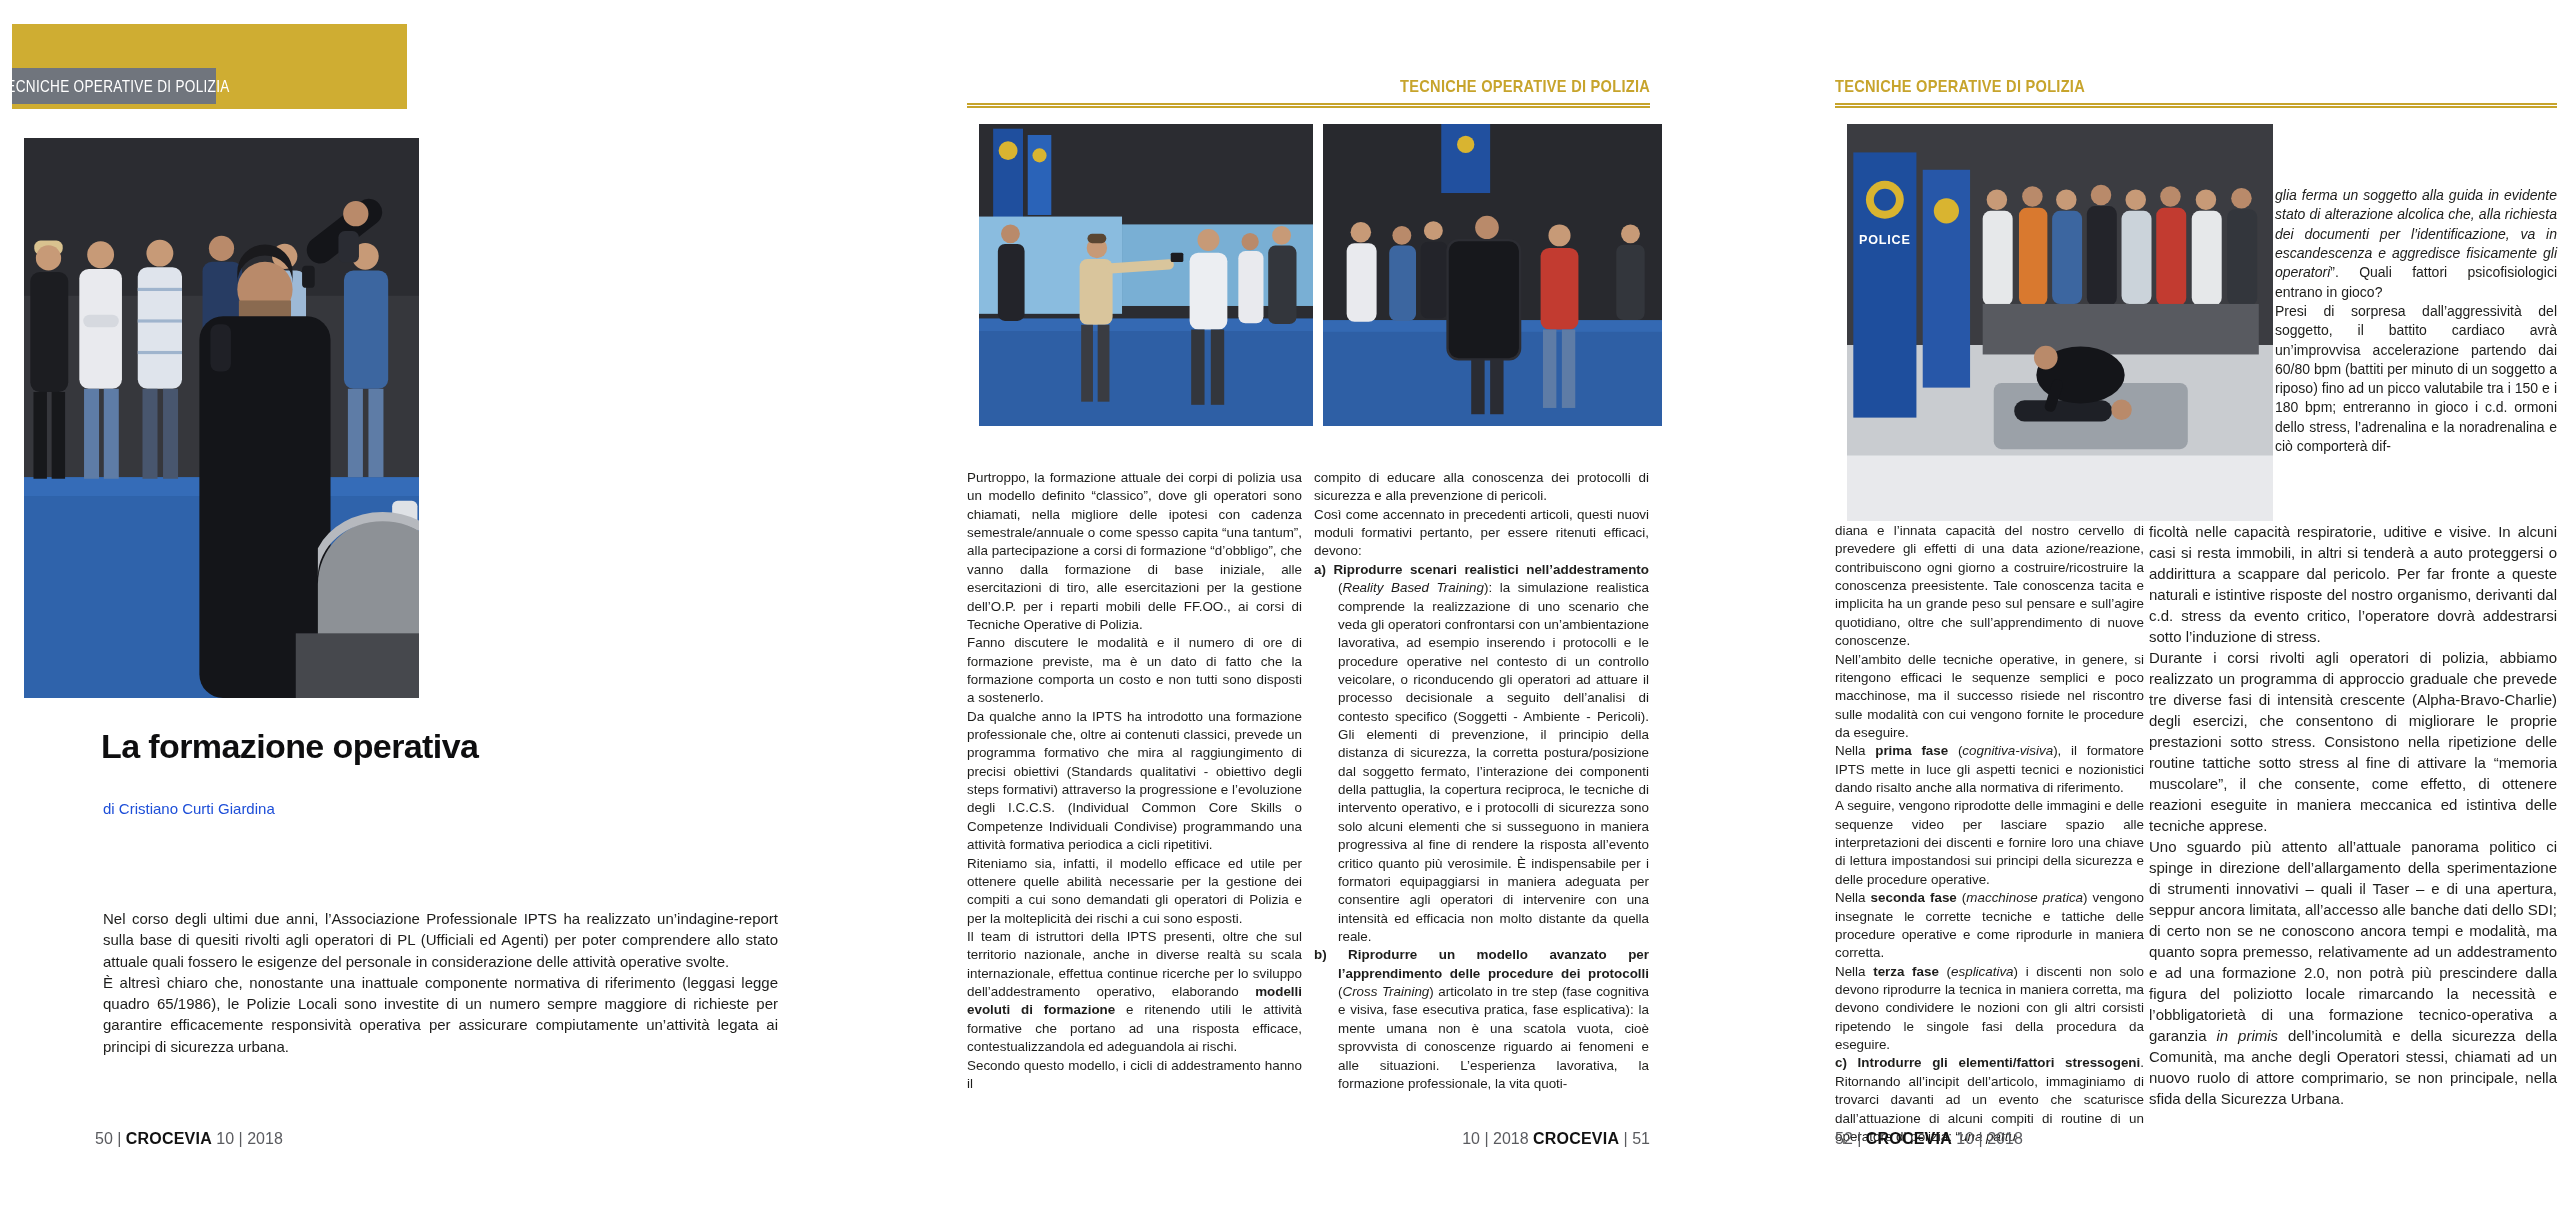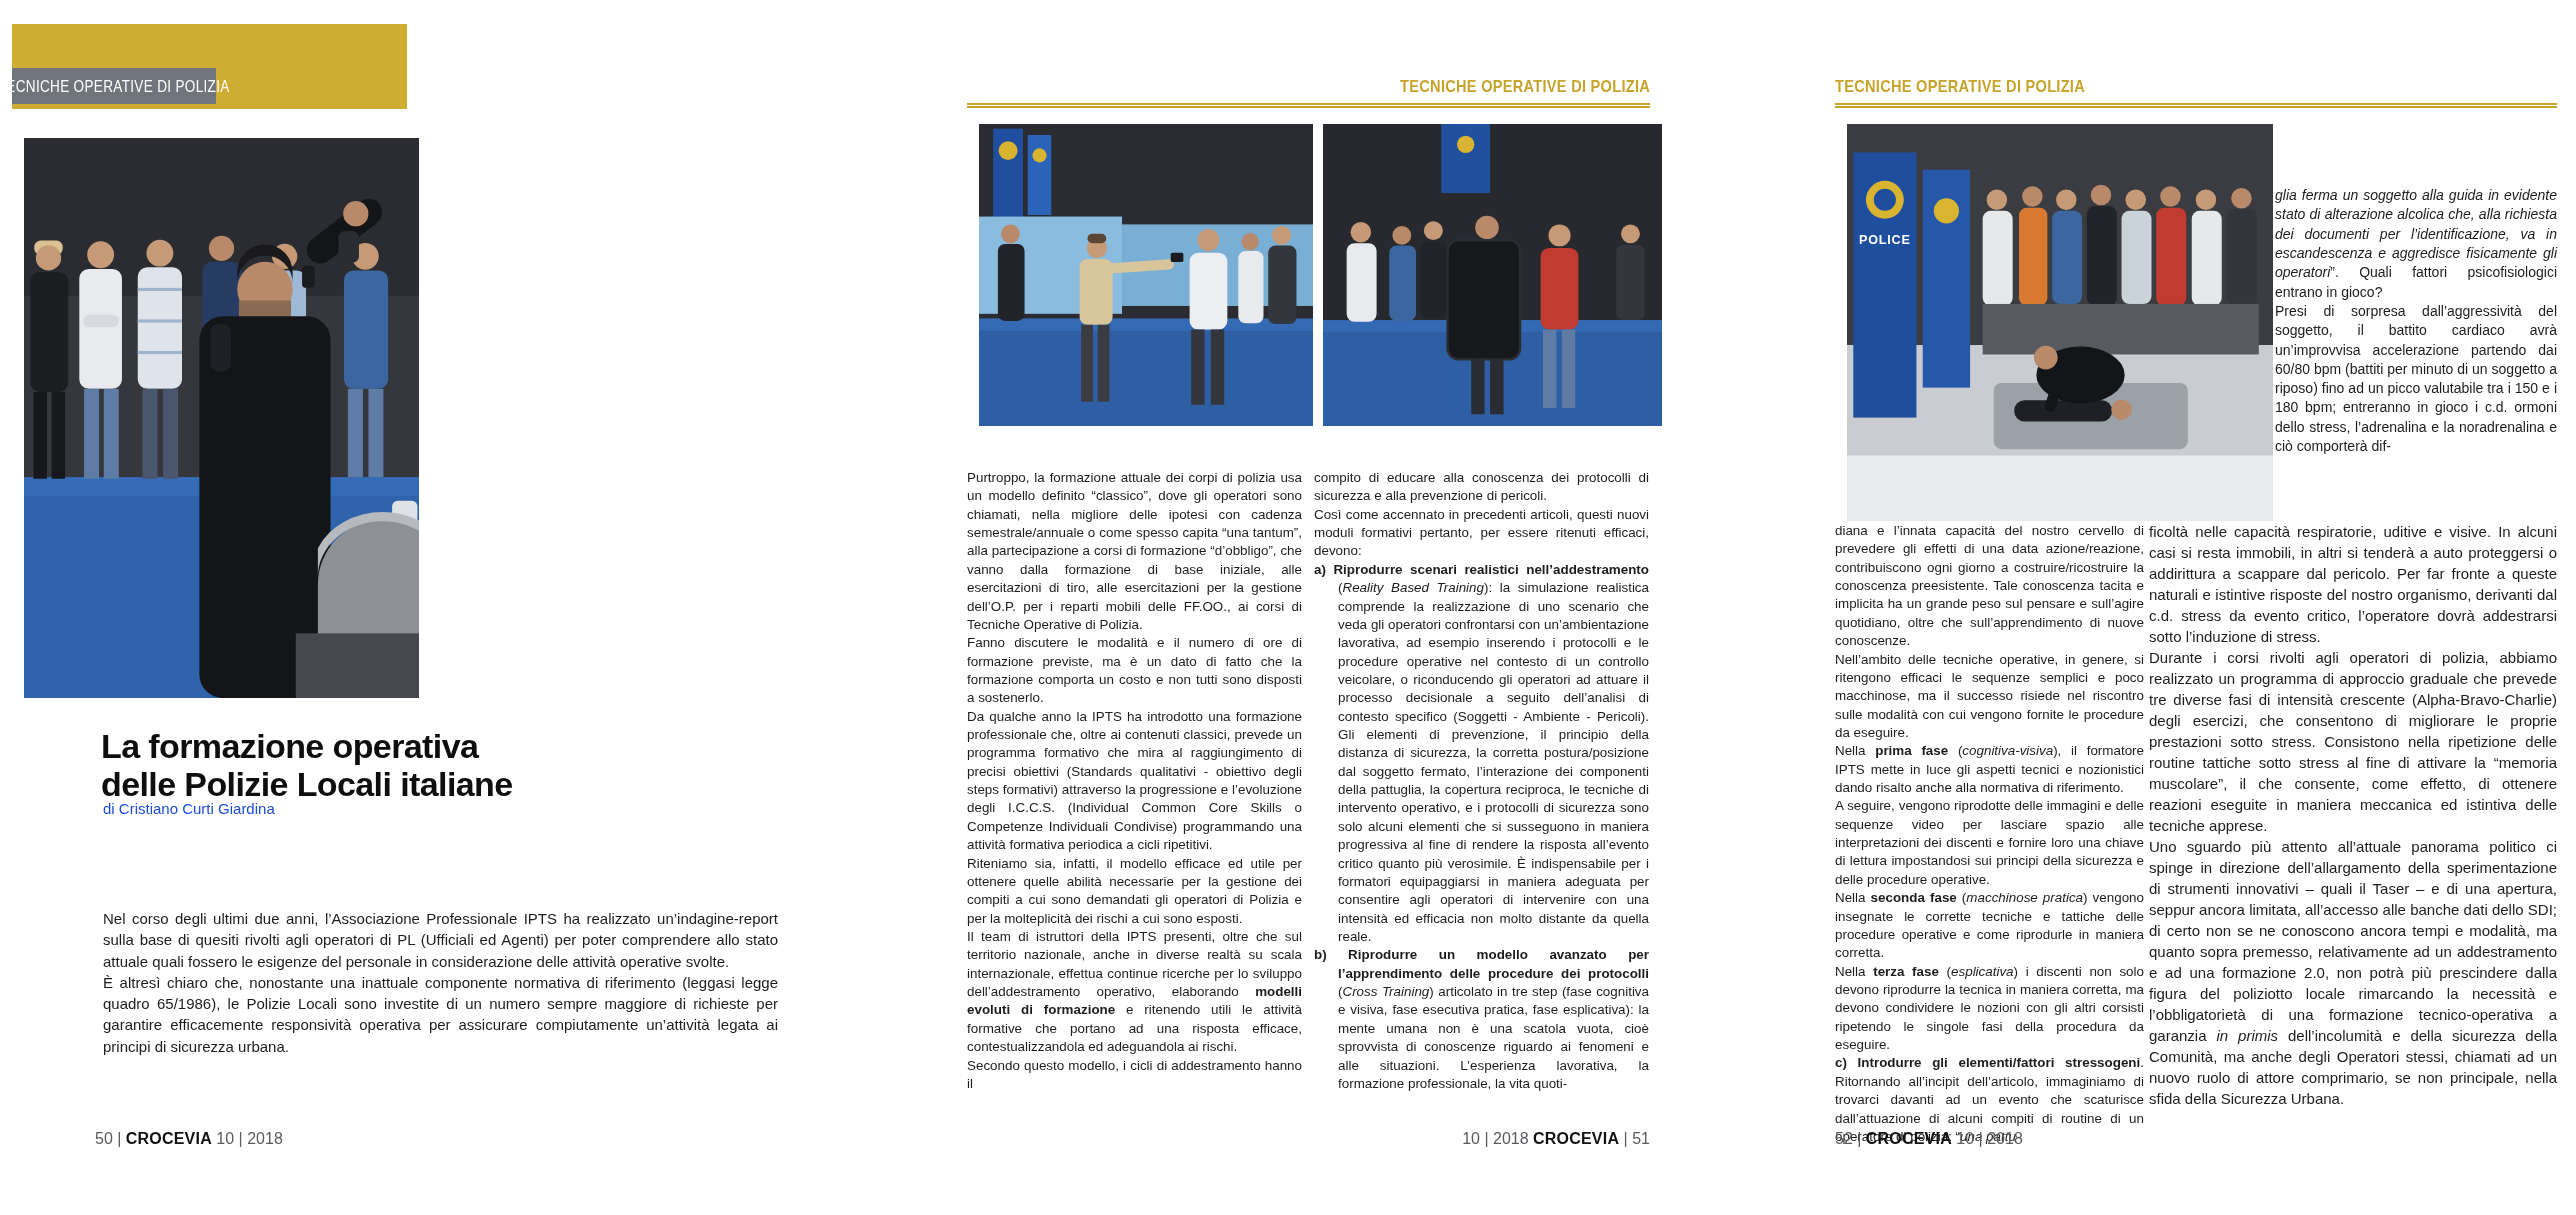--- a/index.html
+++ b/index.html
@@ -119,21 +119,20 @@
         </g>
 
         <path d="M372 566 A82 82 0 0 1 536 566 L536 710 L372 710 Z" fill="#8d9196"></path>
         <path d="M372 556 A82 70 0 0 1 536 556 L536 520 A90 78 0 0 0 372 520 Z" fill="#b6b9be"></path>
         <rect x="344" y="628" width="156" height="82" fill="#46484d"></rect>
       </svg>
     </figure>
 
     <h1 class="abs title">
       <span>La formazione operativa</span><br>
-      <span>delle Polizie Locali italiane</span>
     </h1>
     <div class="abs byline">di Cristiano Curti Giardina</div>
 
     <div class="abs intro coltext">
         <p class="para"><span>Nel corso degli ultimi due anni, l’Associazione Professionale IPTS ha realizzato un’indagine-report sulla base di quesiti rivolti agli operatori di PL (Ufficiali ed Agenti) per poter comprendere allo stato attuale quali fossero le esigenze del personale in considerazione delle attività operative svolte.</span></p>
         <p class="para"><span>È altresì chiaro che, nonostante una inattuale componente normativa di riferimento (leggasi legge quadro 65/1986), le Polizie Locali sono investite di un numero sempre maggiore di richieste per garantire efficacemente responsività operativa per assicurare compiutamente un’attività legata ai principi di sicurezza urbana.</span></p>
       </div>
 
     <div class="abs pfooter" id="f50">
       <span>50 | </span><span class="brand">CROCEVIA</span><span> 10 | 2018</span>

